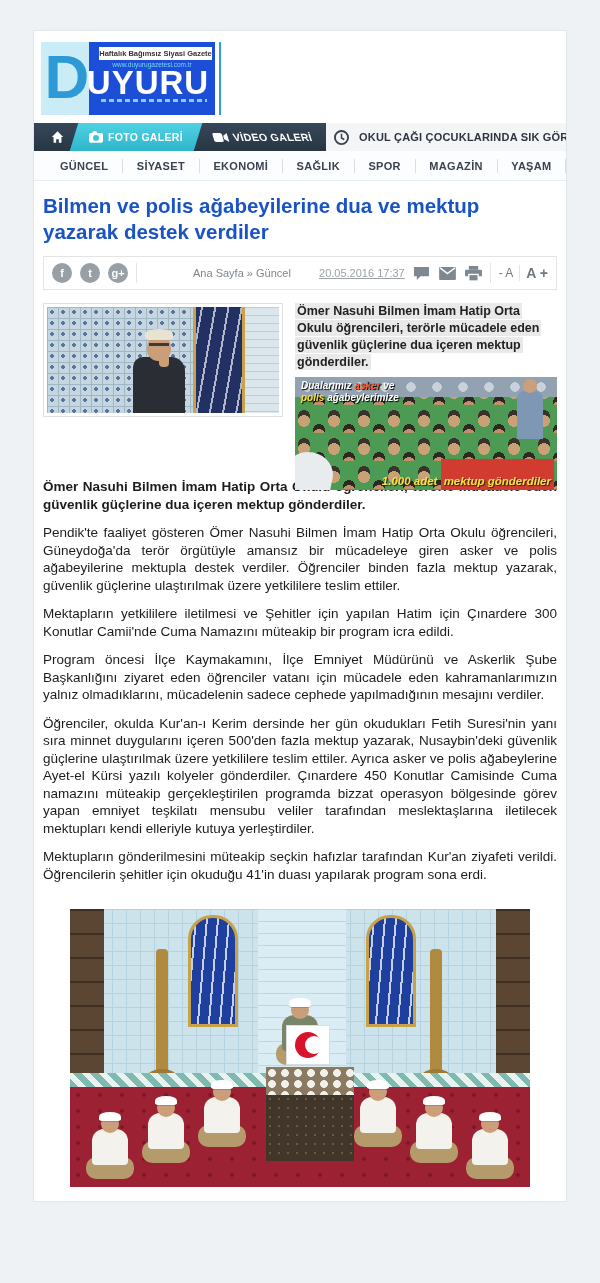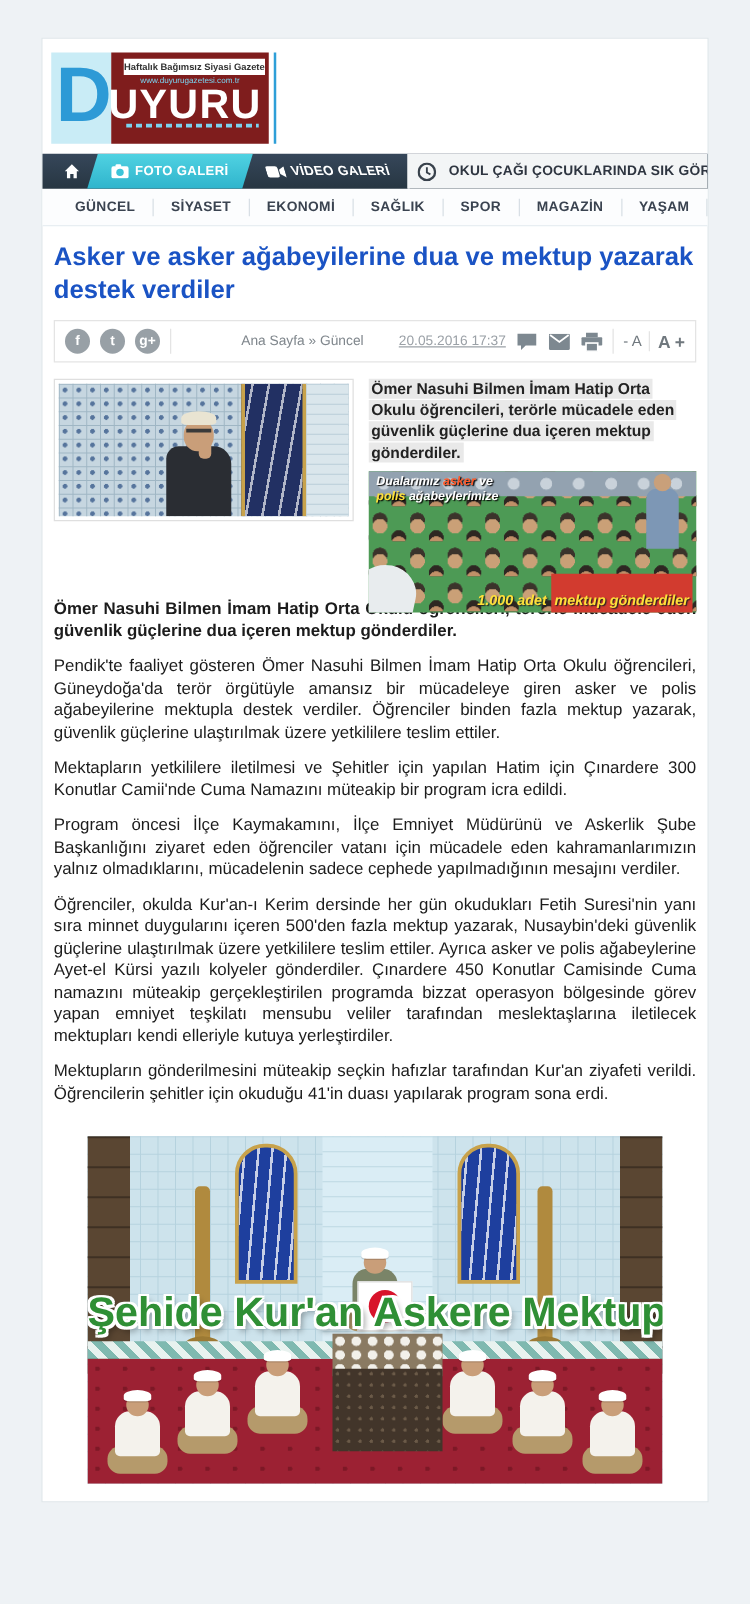--- a/index.html
+++ b/index.html
@@ -6,21 +6,21 @@
   html,body { width:600px; height:1283px; overflow:hidden; }
   body { background:#eef2f5; font-family:"Liberation Sans", sans-serif; padding-top:30px; }
 
   .card { width:534px; margin:0 auto; background:#fff; border:1px solid #dfe6ea; }
 
   
   .masthead { height:92px; position:relative; }
   .logo { position:absolute; left:7px; top:11px; width:174px; height:73px; display:flex; }
   .logo-d { width:48px; background:#c9ecf6; color:#2d9ad6; font-size:62px; font-weight:bold;
             line-height:70px; text-align:center; letter-spacing:-4px; }
-  .logo-pink { flex:1; background:#7f1d1d; position:relative; padding-top:4px; }
+  .logo-pink { flex:1; background:#1d4ed8; position:relative; padding-top:4px; }
   .logo-tagline { background:#fff; color:#333; font-size:7.5px; font-weight:bold; text-align:center;
             margin:1px 3px 0 10px; padding:2px 0; white-space:nowrap; }
   .logo-url { color:#7ad4f0; font-size:6.5px; text-align:center; margin-top:1px; }
   .logo-rest { color:#fff; font-size:33px; font-weight:bold; letter-spacing:1px; text-align:center;
             line-height:30px; margin-left:-8px; }
   .logo-fineprint { height:3px; margin:1px 8px 0 12px;
             background:repeating-linear-gradient(90deg,#7ad4f0 0 5px, transparent 5px 8px); }
   .logo-sep { position:absolute; left:185px; top:11px; width:2px; height:73px; background:#2e9fd8; }
 
   
@@ -252,21 +252,21 @@
     <span class="cat">SPOR</span>
     <span class="cat-sep"></span>
     <span class="cat">MAGAZİN</span>
     <span class="cat-sep"></span>
     <span class="cat">YAŞAM</span>
     <span class="cat-sep"></span>
   </div>
 
   <div class="article">
 
-    <h1 class="title">Asker ve asker ağabeyilerine dua ve mektup yazarak destek verdiler</h1>
+    <h1 class="title">Bilmen ve polis ağabeyilerine dua ve mektup yazarak destek verdiler</h1>
 
     <div class="toolbar">
       <span class="soc">f</span>
       <span class="soc">t</span>
       <span class="soc">g+</span>
       <span class="tb-sep"></span>
       <span class="crumb">
         <span>Ana Sayfa</span>
         <span>»</span>
         <span>Güncel</span>
@@ -395,18 +395,17 @@
         <div class="legs"></div>
           <div class="torso"></div>
         <div class="head"></div>
           <div class="cap"></div>
       </div>
 
       <div class="s2-flag"></div>
       <div class="s2-letters"></div>
       <div class="s2-box"></div>
 
-      <div class="s2-caption">Şehide Kur'an Askere Mektup</div>
     </div>
 
     <div style="height:14px;"></div>
   </div>
 </div>
 
 </body></html>

